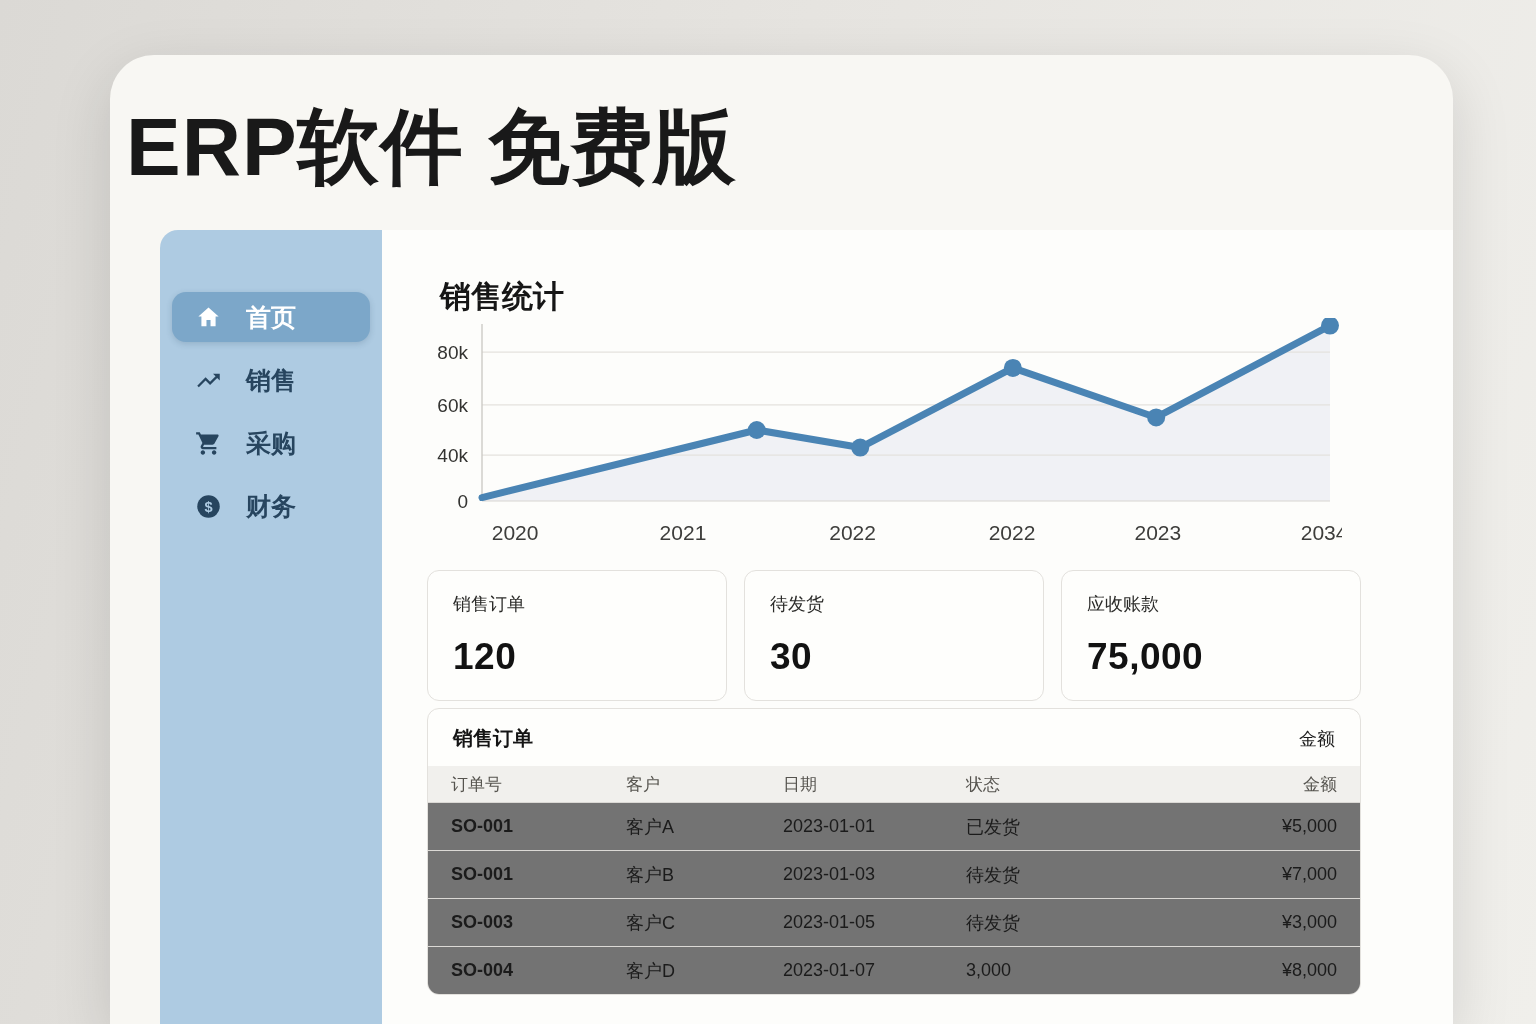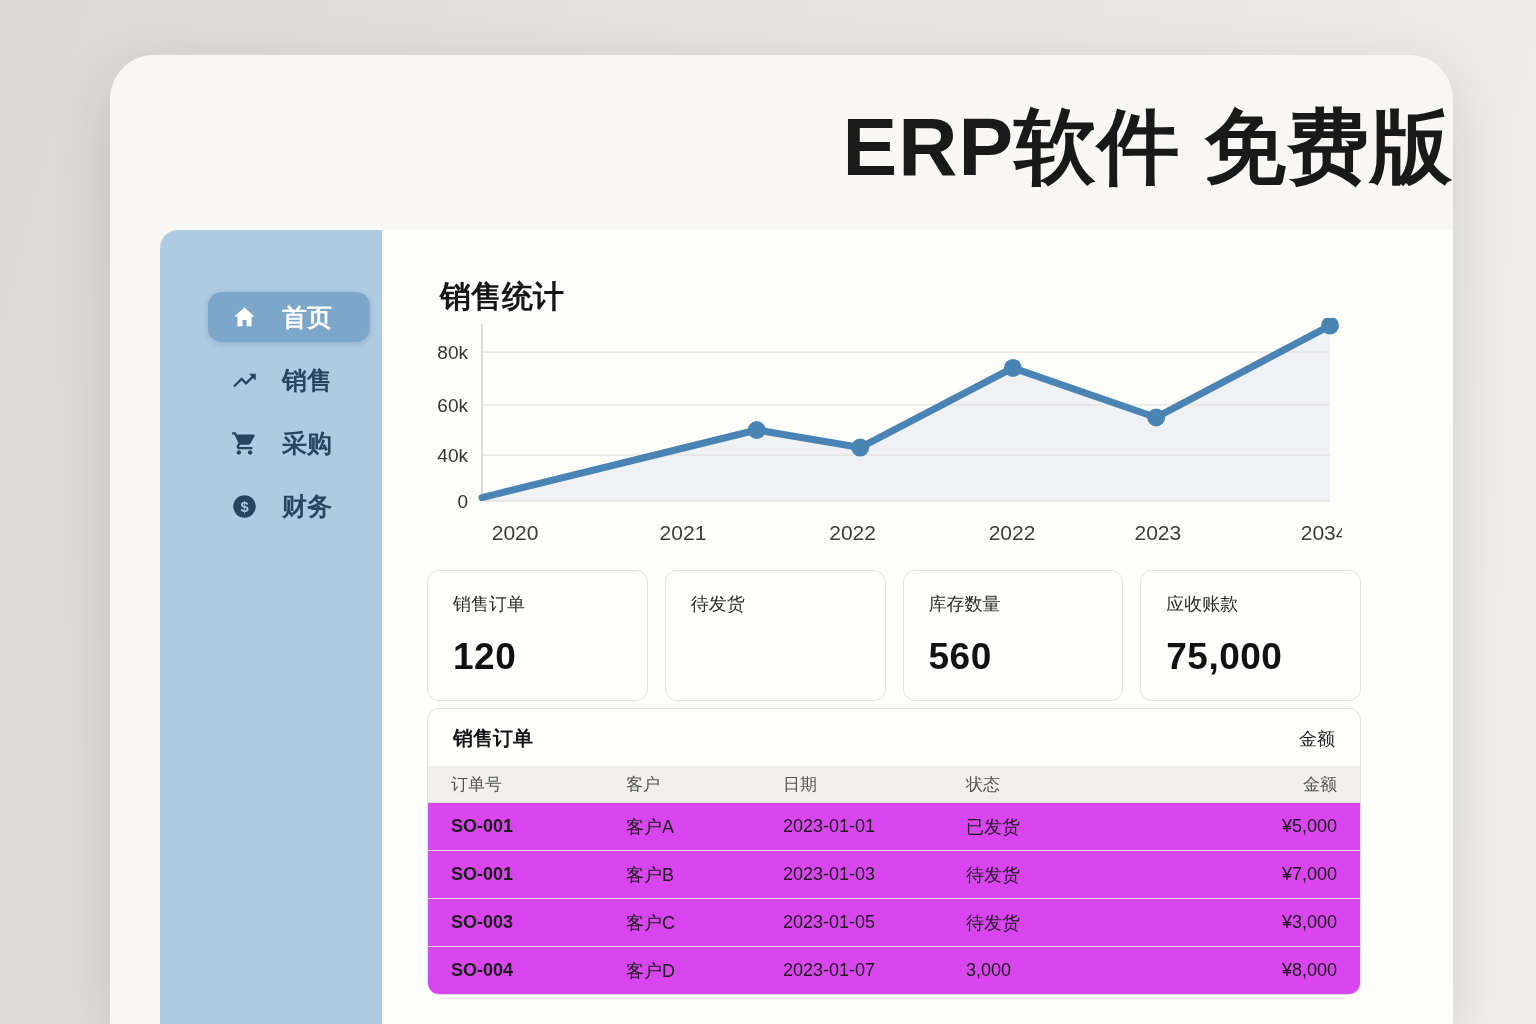--- a/index.html
+++ b/index.html
@@ -10,31 +10,31 @@
     -webkit-font-smoothing:antialiased;
   }
   .stage{position:relative;width:1536px;height:1024px;}
   .app-card{
     position:absolute;left:110px;top:55px;width:1343px;height:969px;
     background:#f8f7f3;border-radius:44px 44px 0 0;
     box-shadow:0 18px 60px rgba(0,0,0,.13);
     overflow:hidden;
   }
   .app-title{
-    margin:38px 0 0 0;text-align:right;
+    margin:38px 0 0 0;text-align:left;
     font-size:82px;font-weight:800;color:#191919;letter-spacing:1px;padding-left:16px;
   }
   .app-body{
     position:absolute;left:50px;top:175px;right:0;bottom:0;
     display:flex;
   }
   
   .sidebar{
     width:222px;flex:0 0 222px;background:#aecbe2;
-    border-radius:18px 0 0 0;padding-top:62px;box-sizing:border-box;padding-left:36px;
+    border-radius:18px 0 0 0;padding-top:62px;box-sizing:border-box;
   }
   .side-item{
     height:50px;margin:0 12px 13px 12px;border-radius:14px;
     display:flex;align-items:center;gap:24px;padding-left:23px;
     font-size:25px;font-weight:700;color:#27455f;cursor:pointer;
   }
   .side-item.active{background:#7ca7c9;color:#ffffff;box-shadow:0 2px 6px rgba(30,60,90,.18);}
   .side-item .ic{width:27px;height:27px;flex:0 0 27px;display:flex;align-items:center;justify-content:center;}
   .side-item svg{width:27px;height:27px;fill:currentColor;}
   .knock{fill:#aecbe2;}
@@ -74,21 +74,21 @@
   .table-corner{font-size:18px;font-weight:500;color:#1c1c1c;cursor:pointer;}
   .trow{
     display:grid;grid-template-columns:175px 157px 183px 1fr 150px;
     align-items:center;padding:0 23px;box-sizing:border-box;
   }
   .thead{
     background:#f1f0ed;height:36px;
     font-size:17px;color:#56544f;
   }
   .thead .cell.amount{text-align:right;}
-  .trow.data{height:48px;border-top:1px solid #dbd9d5;font-size:18px;color:#1b1b1b;background:#d946ef;}
+  .trow.data{height:48px;border-top:1px solid #dbd9d5;font-size:18px;color:#1b1b1b;background:#737373;}
   .trow.data .cell.order{font-weight:600;}
   .trow.data .cell.amount{text-align:right;font-weight:500;}
 </style>
 </head>
 <body>
 
 <div class="stage">
   <div class="app-card">
     <h1 class="app-title">ERP软件 免费版</h1>
     <div class="app-body">
@@ -156,24 +156,21 @@
             <text x="942.064" y="222" text-anchor="middle" class="tick">2034</text>
           </svg>
 
         <div class="stats" id="stats">
             <div class="stat-card">
               <div class="stat-label">销售订单</div>
               <div class="stat-value">120</div>
             </div>
             <div class="stat-card">
               <div class="stat-label">待发货</div>
-            </div>
-            <div class="stat-card">
-              <div class="stat-label">库存数量</div>
-              <div class="stat-value">560</div>
+              <div class="stat-value">30</div>
             </div>
             <div class="stat-card">
               <div class="stat-label">应收账款</div>
               <div class="stat-value">75,000</div>
             </div>
           </div>
 
         <section class="table-card">
           <div class="table-head">
             <span class="table-title">销售订单</span>

